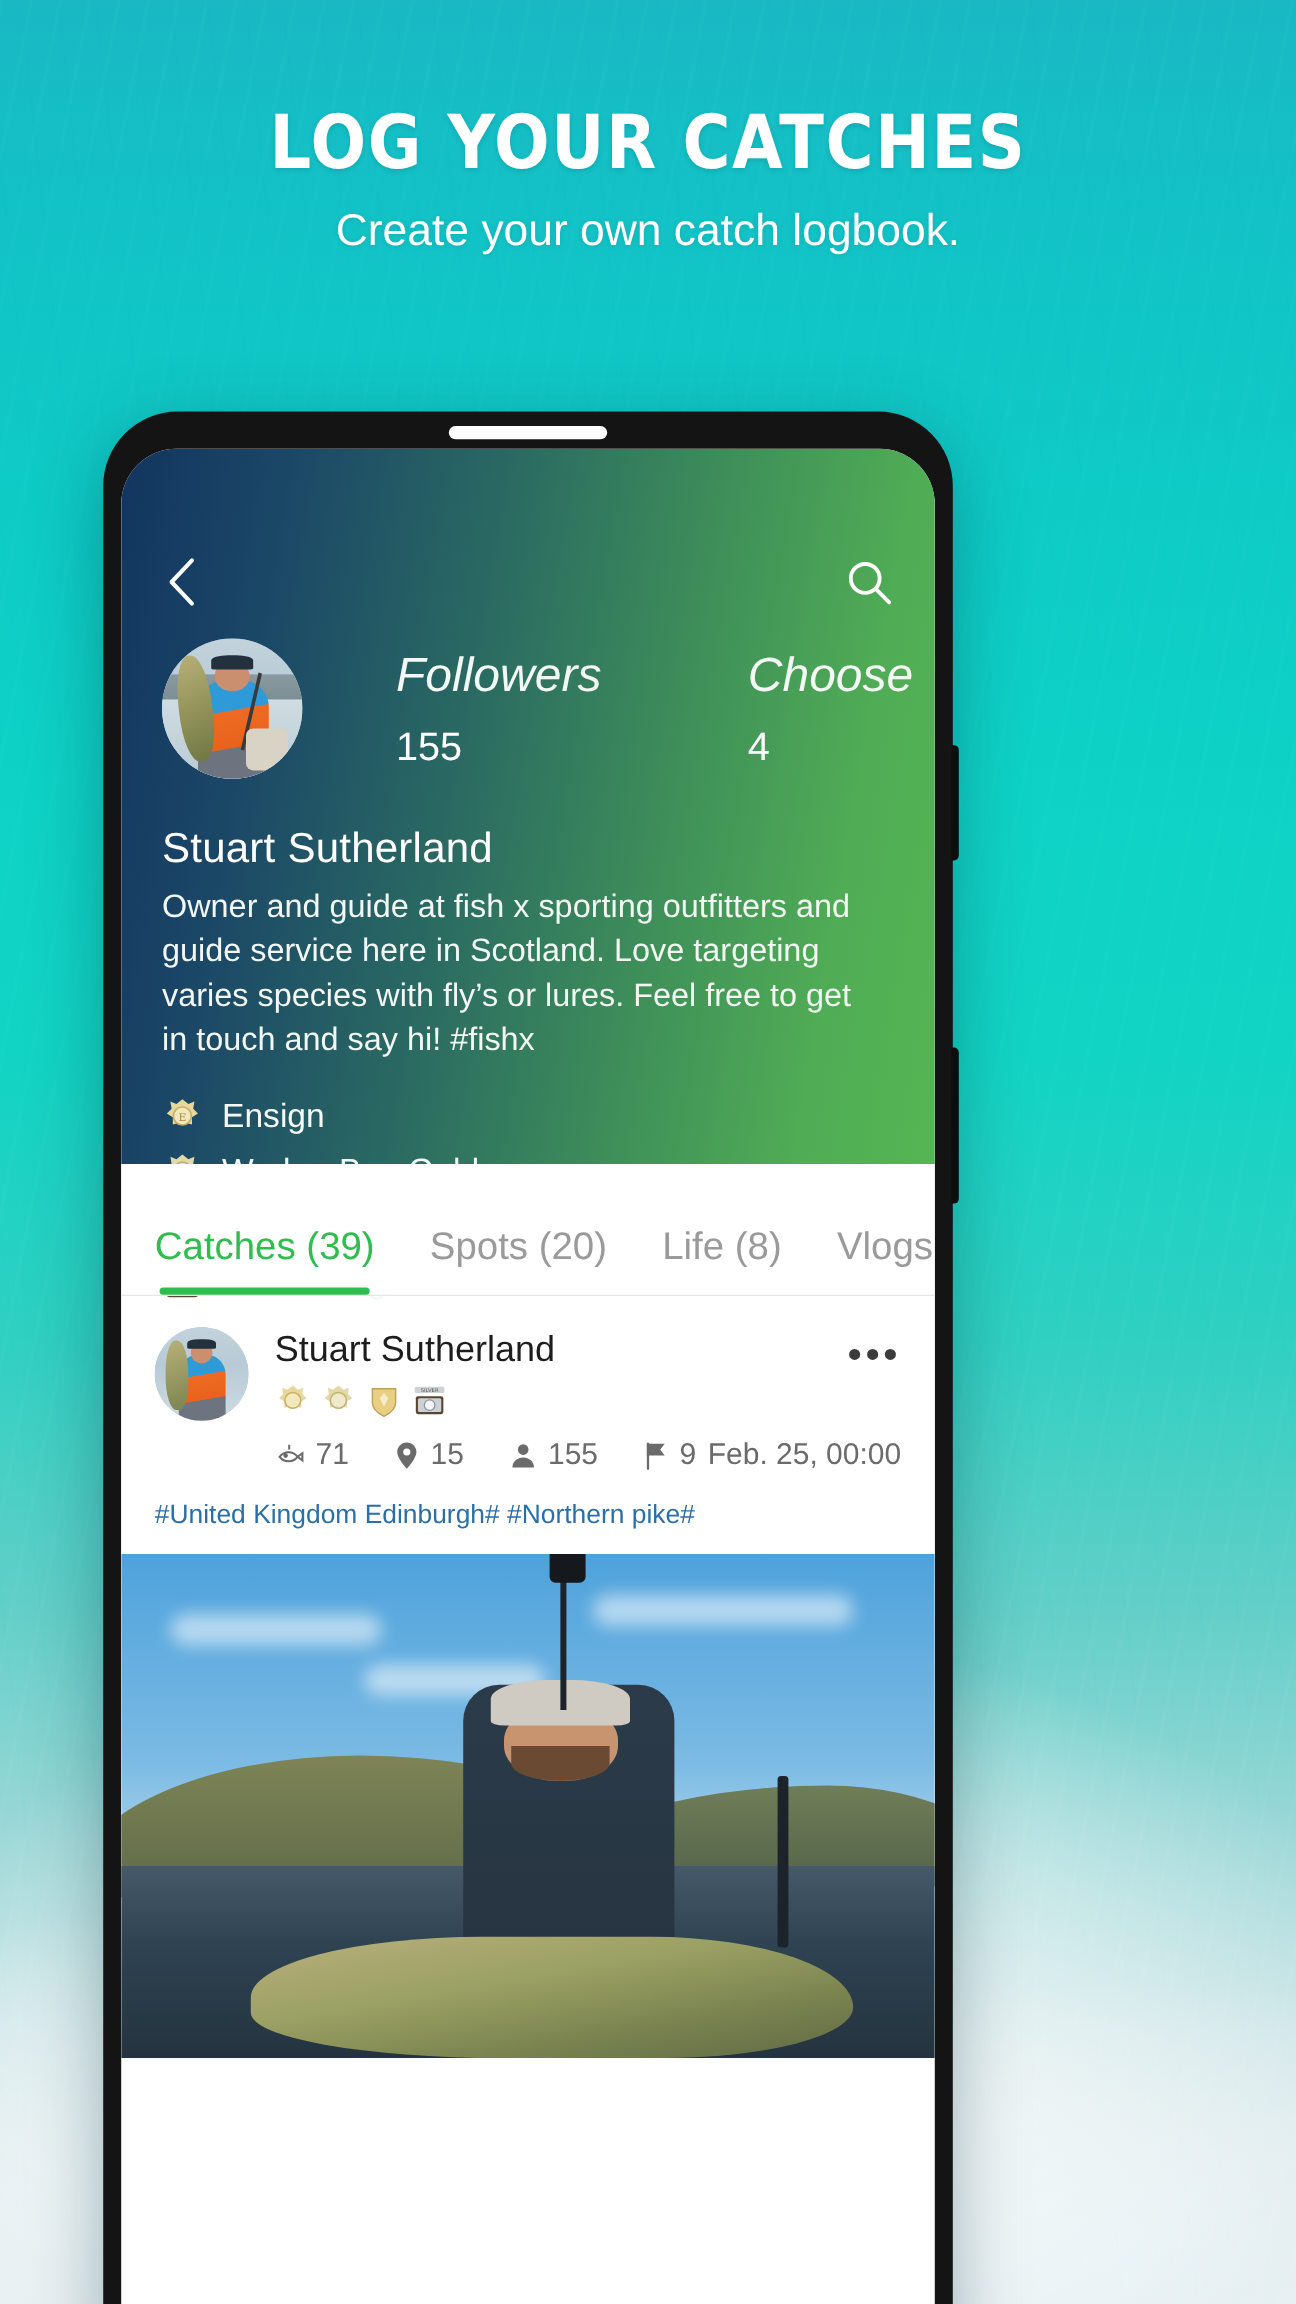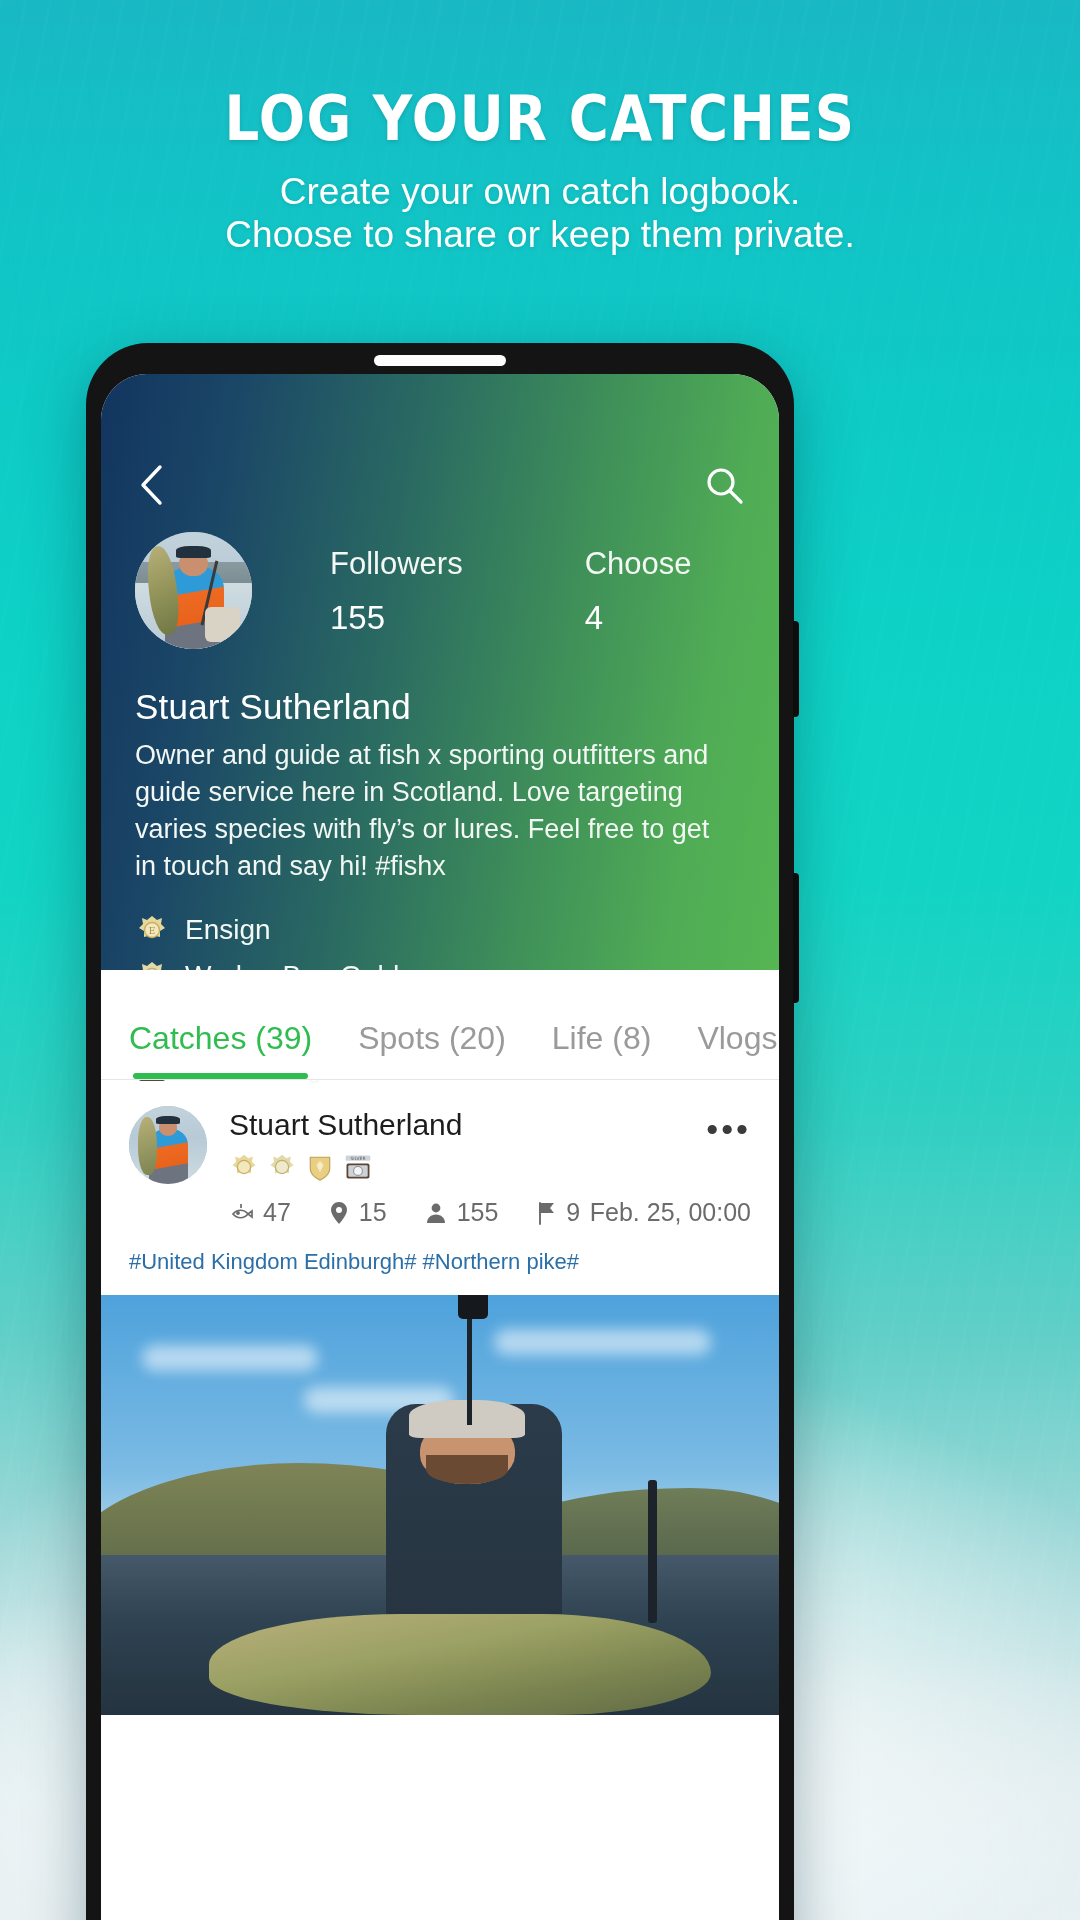--- a/index.html
+++ b/index.html
@@ -136,21 +136,21 @@
     background:#3a3a3a; transform:rotate(13deg);
   }
   .avatar .bag{
     position:absolute; left:60%; top:64%; width:30%; height:30%;
     background:#d8d3c4; border-radius:6px;
   }
 
   .stats{ display:flex; flex:1; padding-left:78px; }
   .stat{ }
   .stat.follow{ margin-left:122px; }
-  .stat-label{ font-size:31px; color:#f3f8f4; line-height:1; }
+  .stat-label{ font-size:40px; color:#f3f8f4; line-height:1;font-style:italic; }
   .stat-value{ font-size:33px; color:#ffffff; margin-top:22px; line-height:1; }
 
   .username{
     padding:38px 34px 0 34px;
     font-size:35px; font-weight:500; letter-spacing:0.2px;
   }
   .bio{
     padding:10px 34px 0 34px;
     font-size:27px; line-height:1.37; color:#f2f7f3; max-width:660px;
   }
@@ -234,21 +234,20 @@
 </style>
 </head>
 <body>
 
 <div id="bg"></div>
 
 <div class="headline-wrap">
   <div class="headline">LOG YOUR CATCHES</div>
   <div class="subhead">
     <div>Create your own catch logbook.</div>
-    <div>Choose to share or keep them private.</div>
   </div>
 </div>
 
 <div id="phone">
   <div class="speaker"></div>
   <div class="side-btn b1"></div>
   <div class="side-btn b2"></div>
 
   <div id="screen">
 
@@ -392,21 +391,21 @@
       </div>
 
       <div class="post-stats">
         <span class="pstat">
           <svg width="26" height="26" viewBox="0 0 26 26" fill="none" stroke="#6b6b6b" stroke-width="1.7">
             <path d="M4 14 c4 -5 11 -5 15 0 c-4 5 -11 5 -15 0z"></path>
             <path d="M19 14 l4 -3 v6z"></path>
             <circle cx="9" cy="13" r="1.1" fill="#6b6b6b"></circle>
             <path d="M12 8 v-4"></path>
           </svg>
-          <span>47</span>
+          <span>71</span>
         </span>
         <span class="pstat">
           <svg width="24" height="26" viewBox="0 0 24 26" fill="#6b6b6b">
             <path d="M12 2 c4.4 0 8 3.5 8 7.8 c0 5.8 -8 14.2 -8 14.2 s-8 -8.4 -8 -14.2 c0 -4.3 3.6 -7.8 8 -7.8z"></path>
             <circle cx="12" cy="10" r="3" fill="#ffffff"></circle>
           </svg>
           <span>15</span>
         </span>
         <span class="pstat">
           <svg width="26" height="26" viewBox="0 0 26 26" fill="#6b6b6b">

